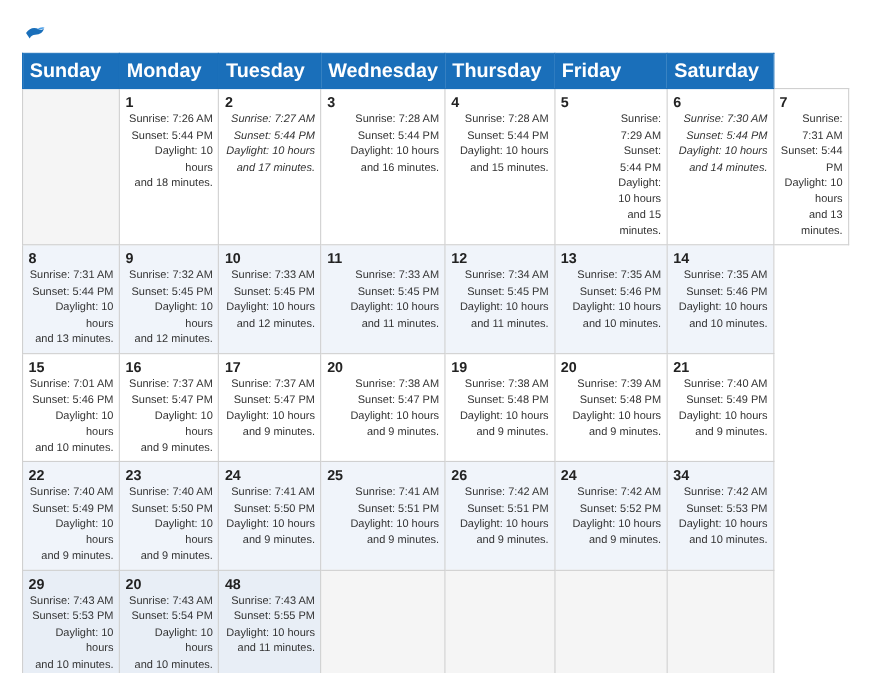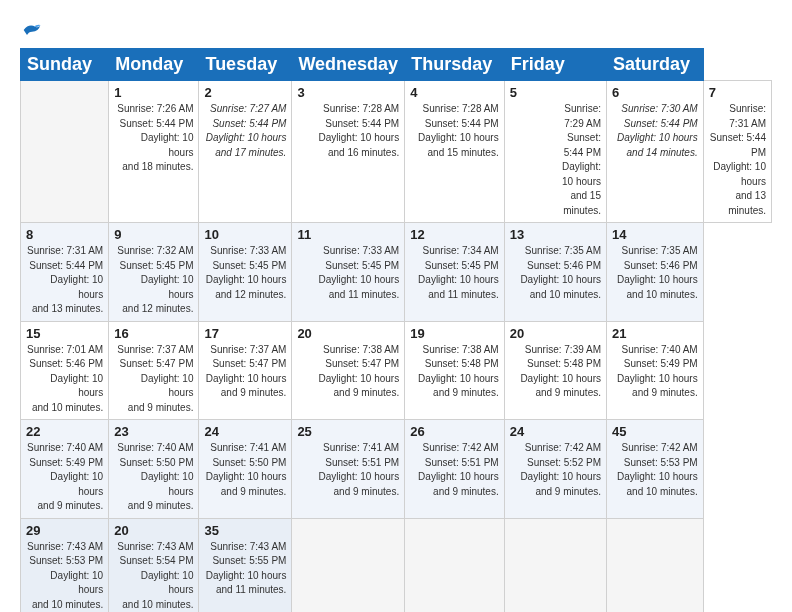--- a/index.html
+++ b/index.html
@@ -337,21 +337,21 @@
 and 9 minutes.</div>
           </td>
           <td>
             <span class="day-num">24</span>
             <div class="day-info" style="white-space: pre-line;">Sunrise: 7:42 AM
 Sunset: 5:52 PM
 Daylight: 10 hours
 and 9 minutes.</div>
           </td>
           <td>
-            <span class="day-num">45</span>
+            <span class="day-num">34</span>
             <div class="day-info" style="white-space: pre-line;">Sunrise: 7:42 AM
 Sunset: 5:53 PM
 Daylight: 10 hours
 and 10 minutes.</div>
           </td>
         </tr>
         <tr class="row-5">
           <td>
             <span class="day-num">29</span>
             <div class="day-info" style="white-space: pre-line;">Sunrise: 7:43 AM
@@ -360,21 +360,21 @@
 and 10 minutes.</div>
           </td>
           <td>
             <span class="day-num">20</span>
             <div class="day-info" style="white-space: pre-line;">Sunrise: 7:43 AM
 Sunset: 5:54 PM
 Daylight: 10 hours
 and 10 minutes.</div>
           </td>
           <td>
-            <span class="day-num">35</span>
+            <span class="day-num">48</span>
             <div class="day-info" style="white-space: pre-line;">Sunrise: 7:43 AM
 Sunset: 5:55 PM
 Daylight: 10 hours
 and 11 minutes.</div>
           </td>
           <td class="empty-cell"></td>
           <td class="empty-cell"></td>
           <td class="empty-cell"></td>
           <td class="empty-cell"></td>
         </tr>

